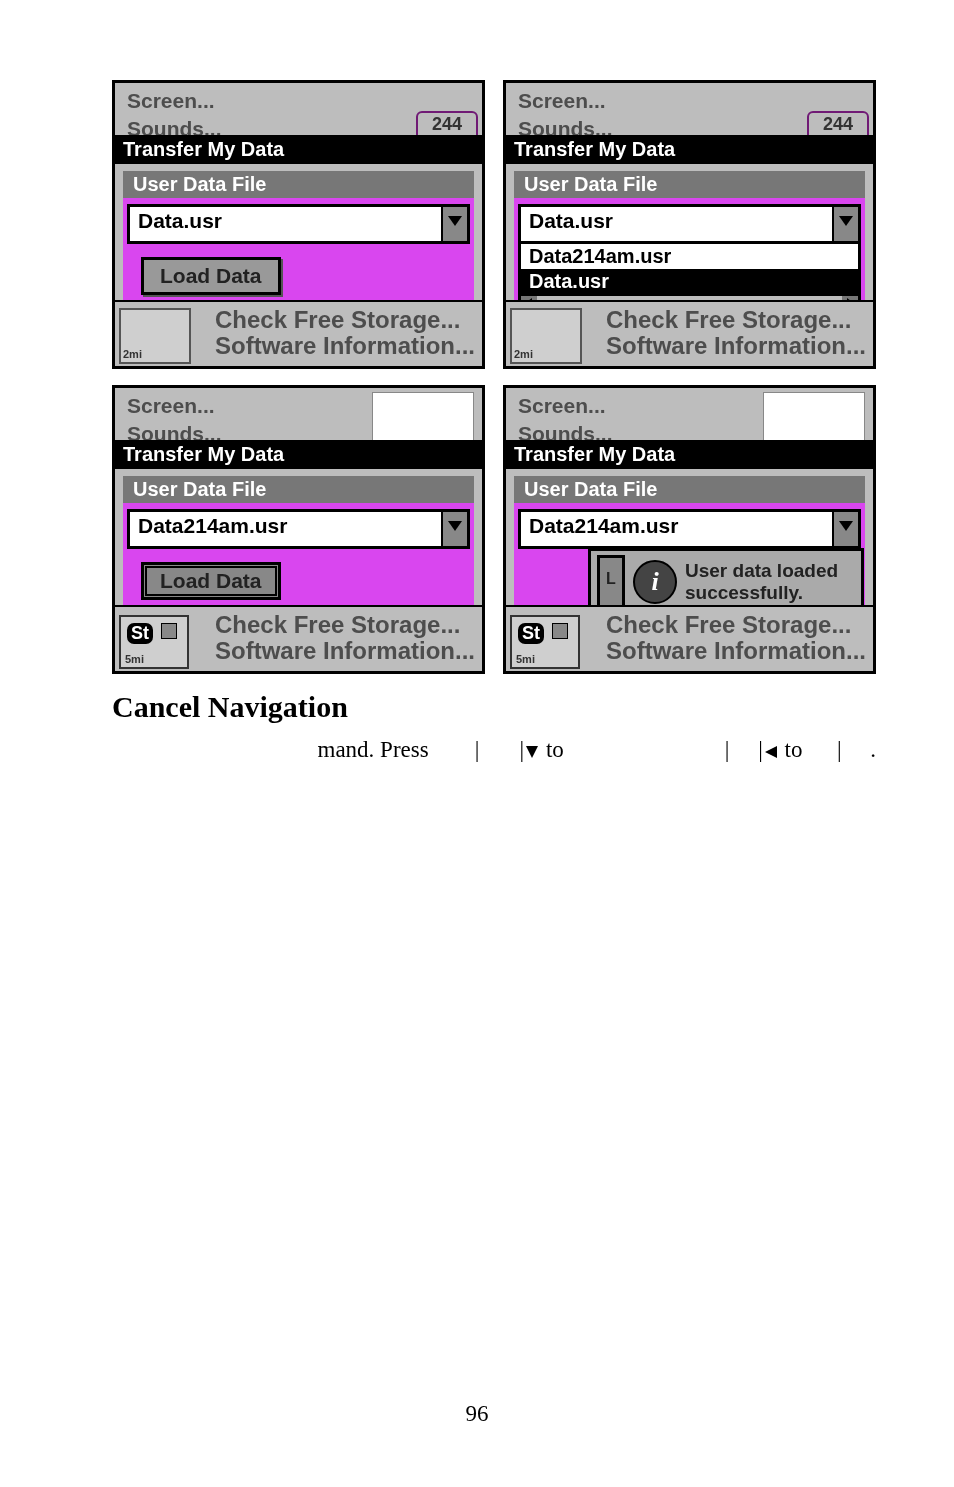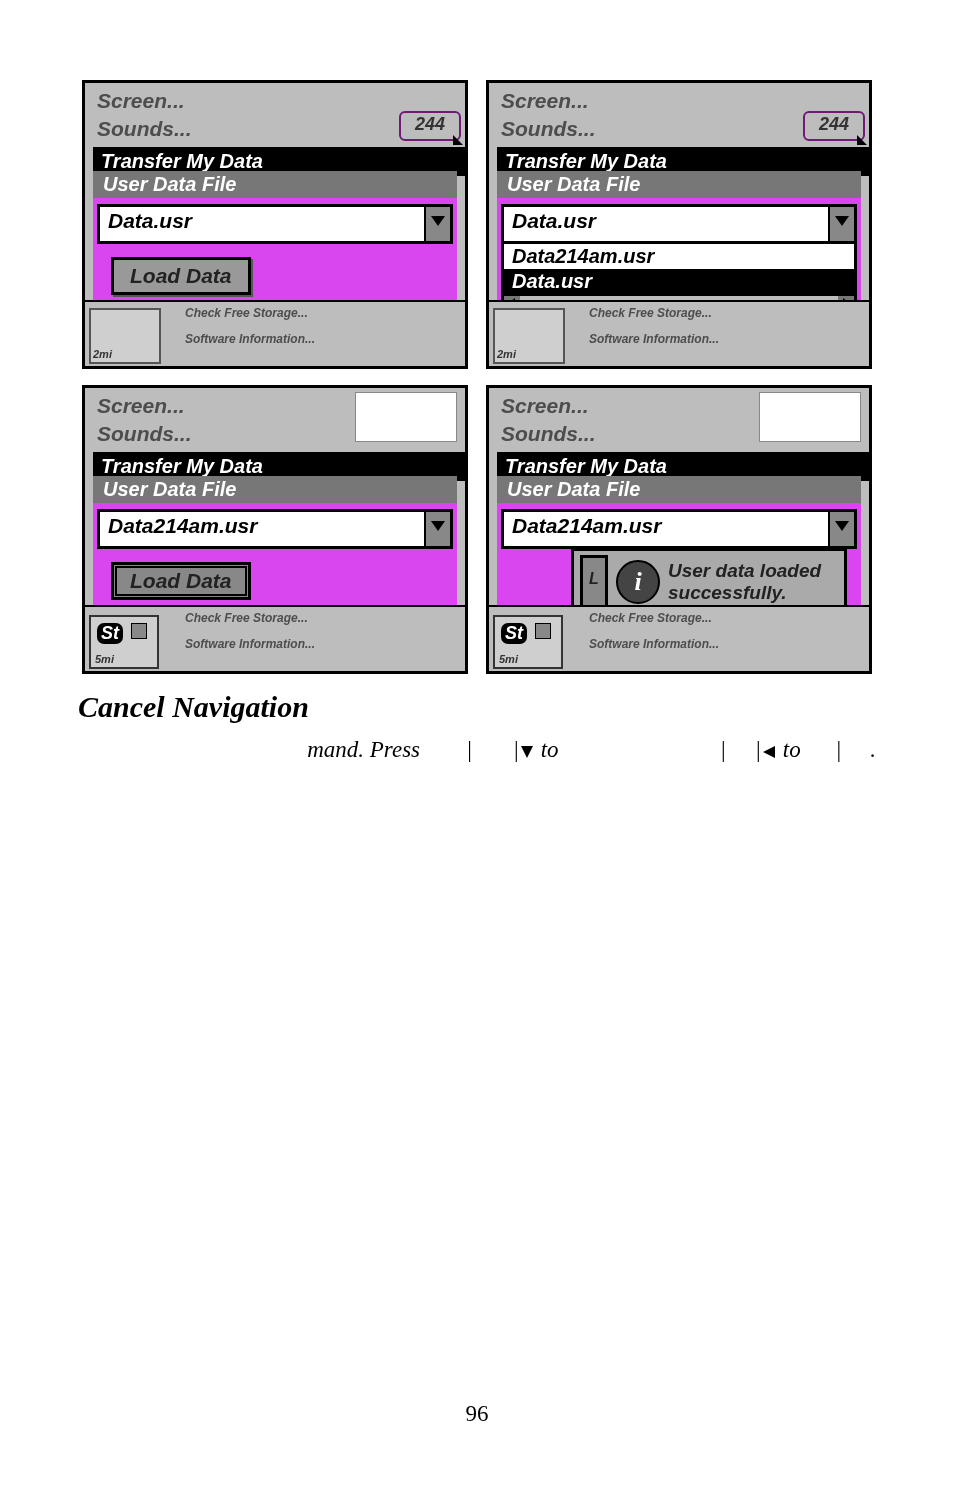--- a/index.html
+++ b/index.html
@@ -6,22 +6,21 @@
     margin: 0;
     padding: 0;
     background: #fff;
     font-family: Georgia, 'Times New Roman', serif;
     width: 954px;
     height: 1487px;
     position: relative;
     box-sizing: border-box;
   }
   .page {
-    padding: 80px 78px 0 78px;
-    font-style: italic;
+    padding: 80px 78px 0 112px;
   }
   .screens-row {
     display: flex;
     gap: 18px;
     justify-content: center;
     margin-bottom: 16px;
   }
   .screen {
     width: 386px;
     height: 289px;
@@ -78,21 +77,21 @@
   }
   .titlebar {
     position: absolute;
     left: 0; right: 0;
     background: #000;
     color: #fff;
     font-weight: bold;
     font-size: 20px;
     padding: 3px 8px;
   }
-  .titlebar.top1 { top: 64px; margin-left: 8px; }
+  .titlebar.top1 { top: 52px; }
   .panel {
     position: absolute;
     left: 8px; right: 8px;
     top: 88px;
     bottom: 66px;
     background: #d946ef;
   }
   .panel-label {
     background: #777;
     color: #fff;
@@ -191,21 +190,21 @@
   .bot-menu .icon .mini {
     position: absolute;
     left: 2px; bottom: 2px;
     font-size: 11px; font-weight: bold; color:#333;
   }
   .bot-menu .mi2 {
     position: absolute;
     left: 100px;
     font-weight: bold;
     color: #4d4d4d;
-    font-size: 12px;
+    font-size: 24px;
     white-space: nowrap;
   }
   .bot-menu .mi2.a { top: 4px; }
   .bot-menu .mi2.b { top: 30px; }
 
   .icon-st {
     position: absolute;
     left: 4px; bottom: 2px;
     width: 66px; height: 50px;
     border: 2px solid #333;

